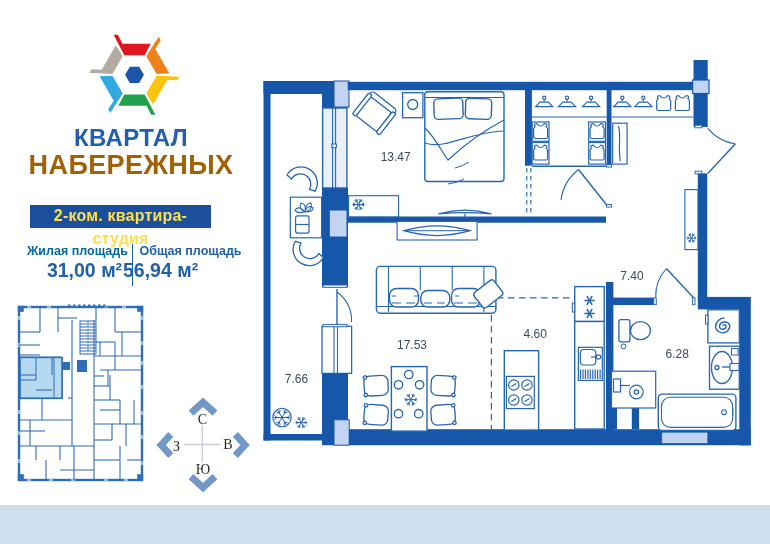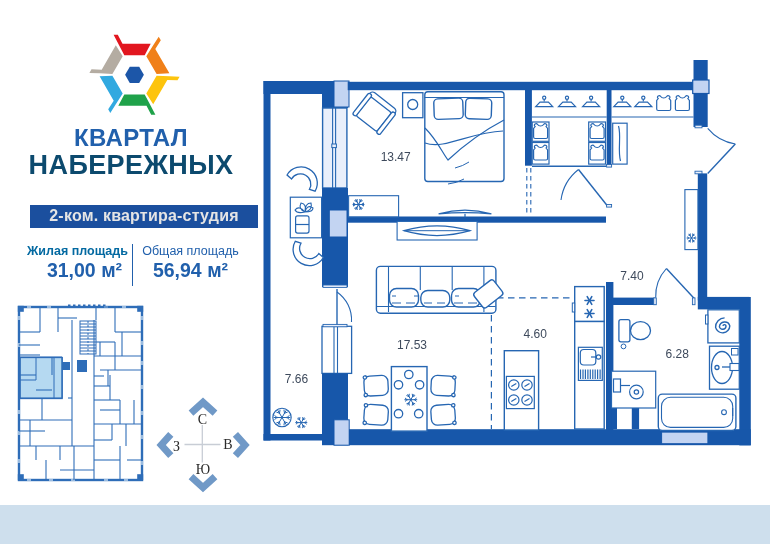--- a/index.html
+++ b/index.html
@@ -3,33 +3,33 @@
 html,body{margin:0;padding:0;width:770px;height:544px;background:#fff;overflow:hidden;
 font-family:"Liberation Sans",sans-serif;}
 .abs{position:absolute;}
 </style></head>
 <body>
 
 <div class="abs" style="left:0;top:505px;width:770px;height:39px;background:#cedfed;"></div>
 
 <div class="abs" style="left:0;top:124px;width:262px;text-align:center;font-size:24px;font-weight:bold;color:#2160ac;letter-spacing:0.4px;">КВАРТАЛ</div>
 
-<div class="abs" style="left:0;top:150px;width:262px;text-align:center;font-size:27px;font-weight:bold;color:#0c4a6e;letter-spacing:0.4px;">НАБЕРЕЖНЫХ</div>
-
-<div class="abs" style="left:30px;top:205px;width:228px;height:22.5px;background:#1b4f9e;color:#e5e5e5;font-size:16px;font-weight:bold;text-align:center;line-height:22.5px;letter-spacing:0.2px;">2-ком. квартира-студия</div>
+<div class="abs" style="left:0;top:150px;width:262px;text-align:center;font-size:27px;font-weight:bold;color:#a16207;letter-spacing:0.4px;">НАБЕРЕЖНЫХ</div>
+
+<div class="abs" style="left:30px;top:205px;width:181px;height:22.5px;background:#1b4f9e;color:#fde047;font-size:16px;font-weight:bold;text-align:center;line-height:22.5px;letter-spacing:0.2px;">2-ком. квартира-студия</div>
 
 <div class="abs" style="left:10px;top:244px;width:135px;text-align:center;font-size:12.5px;font-weight:bold;color:#0369a1;">Жилая площадь</div>
 
 <div class="abs" style="left:17px;top:259px;width:135px;text-align:center;font-size:19.5px;font-weight:bold;color:#2160ac;">31,00 м²</div>
 
 <div class="abs" style="left:131.6px;top:243.5px;width:1.6px;height:42px;background:#2160ac;"></div>
 
-<div class="abs" style="left:123px;top:244px;width:135px;text-align:center;font-size:12.5px;font-weight:normal;color:#2160ac;">Общая площадь</div>
-
-<div class="abs" style="left:123px;top:259px;width:135px;text-align:center;font-size:19.5px;font-weight:bold;color:#2160ac;">56,94 м²</div>
+<div class="abs" style="left:123px;top:244px;width:135px;text-align:center;font-size:12.5px;font-weight:bold;color:#2160ac;">Общая площадь</div>
+
+<div class="abs" style="left:123px;top:259px;width:135px;font-size:19.5px;font-weight:bold;color:#2160ac;">56,94 м²</div>
 <svg class="abs" style="left:0;top:0;" width="770" height="544" viewBox="0 0 770 544">
 <path fill="#e2161f" d="M113.6,34.8 L117.8,34.8 L122.5,43.8 L150.7,43.8 L144.7,55.2 L124.3,55.2 L118.3,43.8 Z"></path>
     <path fill="#f08019" d="M158.7,36.7 L160.8,40.3 L155.3,48.9 L169.4,73.3 L156.6,73.9 L146.3,56.2 L153.2,45.3 Z"></path>
     <path fill="#fdc40d" d="M179.6,76.7 L177.5,80.3 L167.3,79.9 L153.2,104.3 L146.3,93.4 L156.6,75.7 L169.4,76.3 Z"></path>
     <path fill="#1fa24a" d="M155.4,114.8 L151.2,114.8 L146.5,105.8 L118.3,105.8 L124.3,94.4 L144.7,94.4 L150.7,105.8 Z"></path>
     <path fill="#31a9e0" d="M110.3,112.9 L108.2,109.3 L113.7,100.7 L99.6,76.3 L112.4,75.7 L122.7,93.4 L115.8,104.3 Z"></path>
     <path fill="#b4aca2" d="M89.4,72.9 L91.5,69.3 L101.7,69.7 L115.8,45.3 L122.7,56.2 L112.4,73.9 L99.6,73.3 Z"></path>
     <path fill="#1c56a8" d="M143.9,74.8 L139.2,82.9 L129.8,82.9 L125.1,74.8 L129.8,66.7 L139.2,66.7 Z"></path>
 <g>
       <rect x="263.5" y="81" width="7" height="359.5" fill="#1757aa"></rect>

